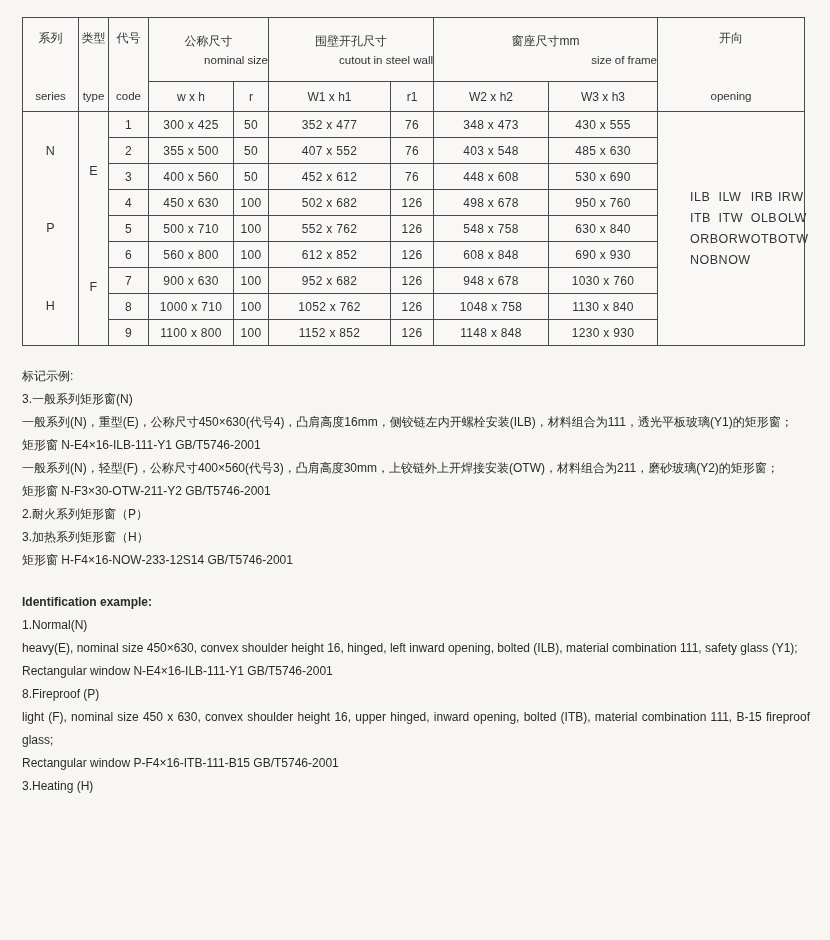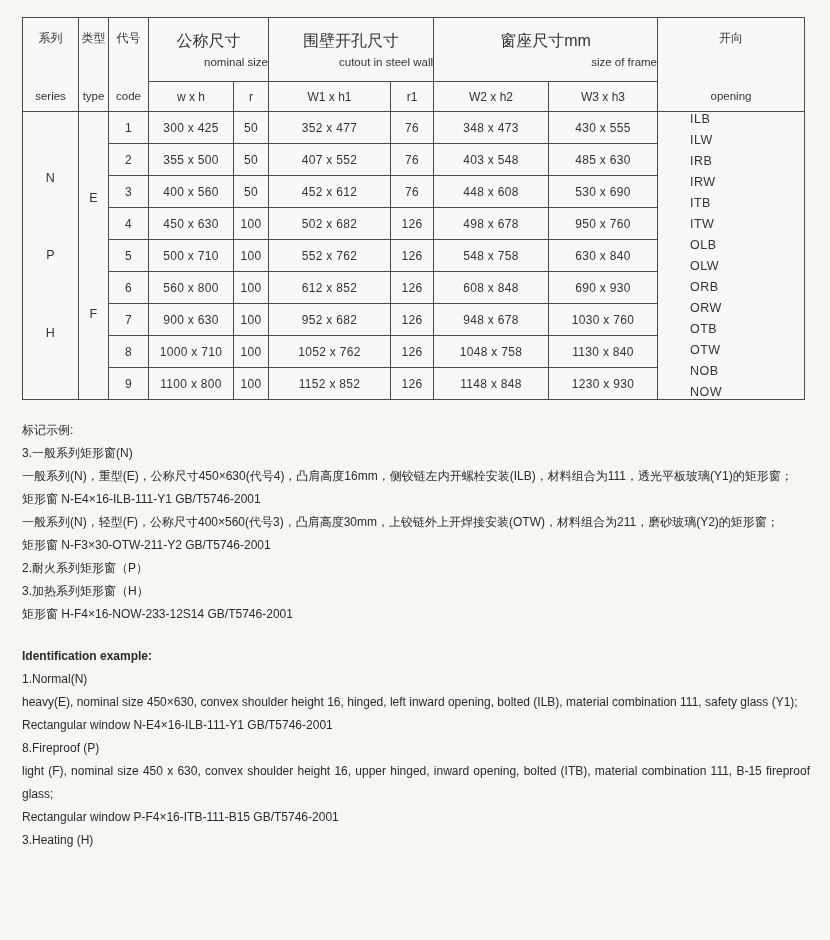--- a/index.html
+++ b/index.html
@@ -27,33 +27,33 @@
     vertical-align: middle;
     padding: 0;
     font-size: 12px;
     color: #333;
   }
   .spec thead tr.h1 th { height: 58px; }
   .spec thead tr.h2 th { height: 27px; font-size: 12px; text-align: center; }
   .spec tbody td { height: 26px; font-size: 12px; letter-spacing: 0.3px; }
 
   .hdr-2line { display: flex; flex-direction: column; justify-content: center; gap: 4px; }
-  .hdr-2line .zh { font-size: 16px; }
+  .hdr-2line .zh { font-size: 12px; }
   .hdr-2line .en { font-size: 11.5px; text-align: right; }
 
   .hdr-span { display: flex; flex-direction: column; justify-content: space-between; height: 93px; padding: 12px 0 9px 0; }
   .hdr-span .zh { font-size: 12px; }
   .hdr-span .en { font-size: 11.5px; }
 
   .vstack { display: flex; flex-direction: column; justify-content: space-around; height: 232px; align-items: center; }
   .vstack span { font-size: 12.5px; }
 
   .open-grid {
     display: grid;
-    grid-template-columns: 1fr;
+    grid-template-columns: 1fr 1fr 1fr 1fr;
     row-gap: 7px;
     padding: 0 24px 0 32px;
     text-align: left;
     font-size: 12.5px;
     letter-spacing: 0.5px;
   }
 
   
   .notes { margin: 19px 20px 0 22px; width: 788px; }
   .notes p { margin: 0; font-size: 12px; line-height: 23px; text-align: justify; }

